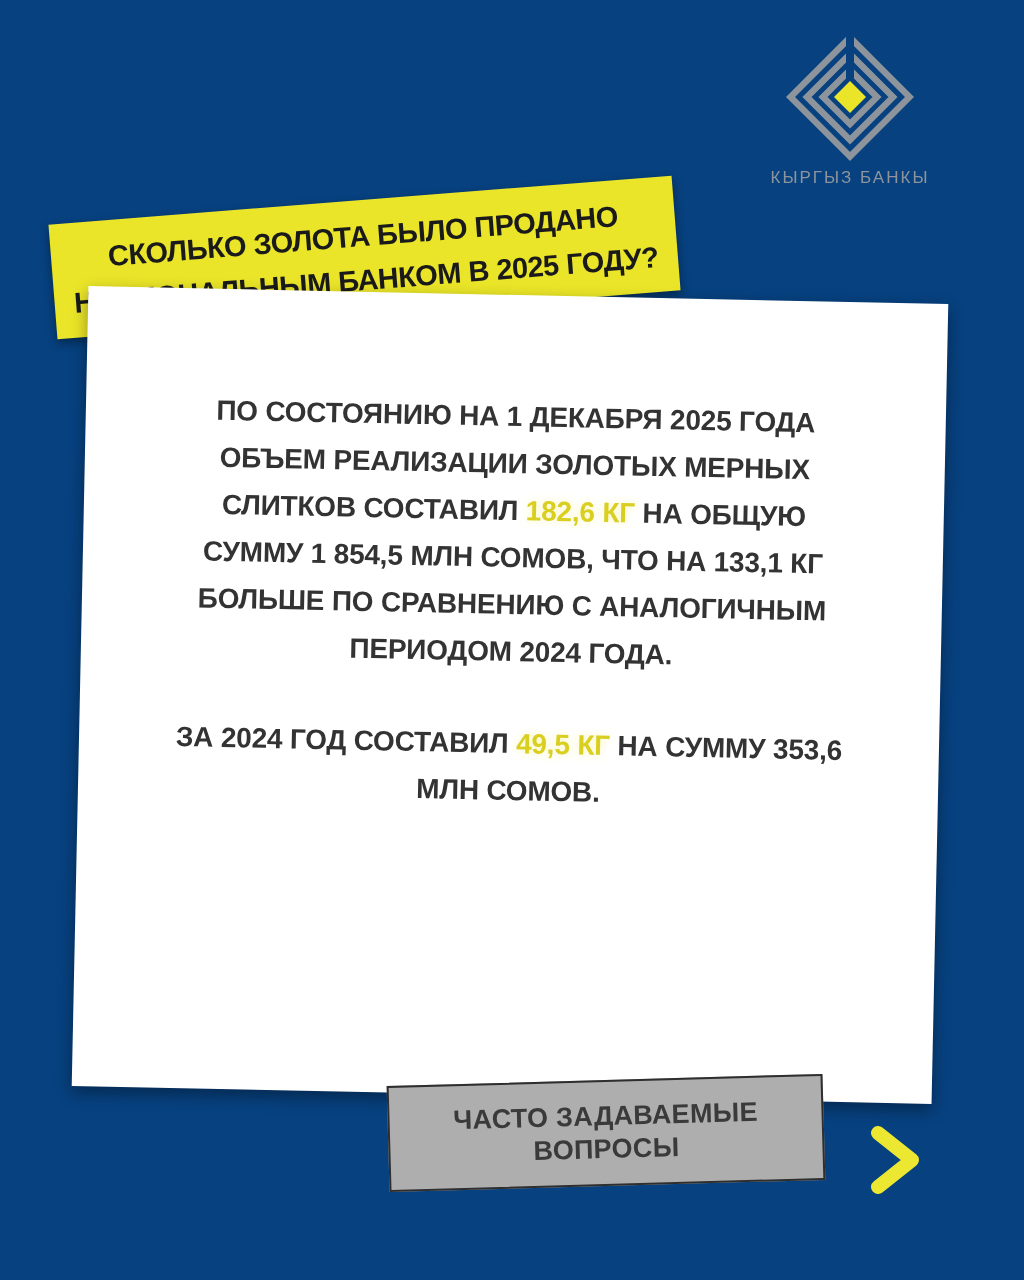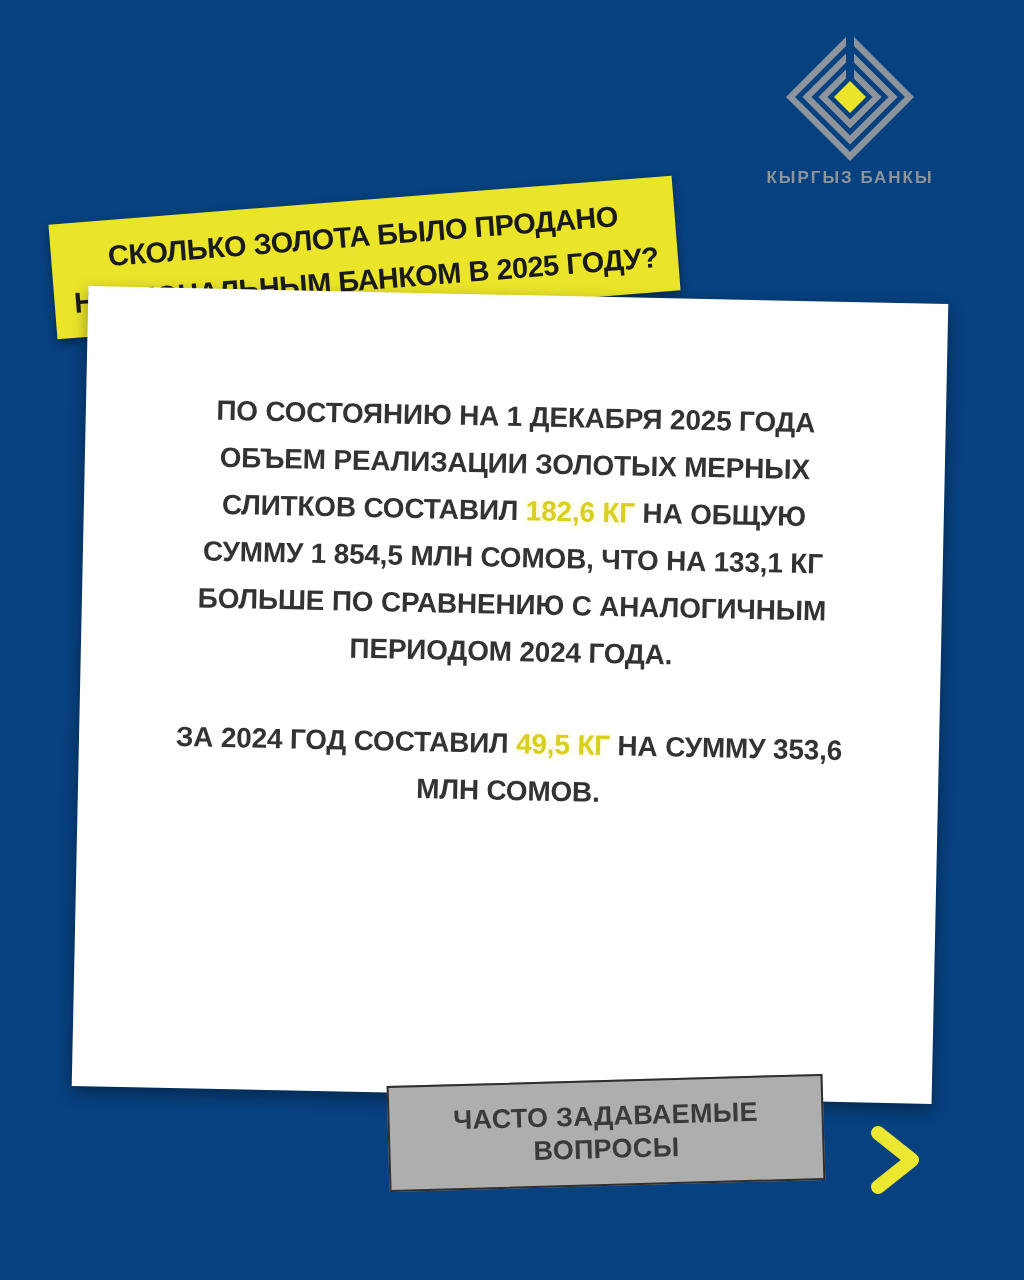--- a/index.html
+++ b/index.html
@@ -14,21 +14,21 @@
 
   
   .logo-mark{left:786px;top:33px;width:128px;height:130px;}
   .logo-ring{fill:none;stroke:var(--logo_gray,#8d949c);stroke-width:6.5px;}
   .logo-core{fill:var(--accent_yellow,#eae528);}
   .logo-slit{fill:var(--background,#07417f);}
   .logo-caption{
     left:755px;top:168px;width:190px;
     text-align:center;
     color:var(--logo_gray,#8d949c);
-    font-size:17px;letter-spacing:2px;font-weight:700;
+    font-size:17px;letter-spacing:2px;font-weight:400;
   }
 
   
   .headline-banner{
     left:52px;top:200px;width:625px;height:115px;
     background:var(--accent_yellow,#eae528);
     transform:rotate(-4.5deg);
     box-shadow:0 4px 10px rgba(0,0,0,.40);
     display:flex;flex-direction:column;justify-content:center;
     text-align:center;

